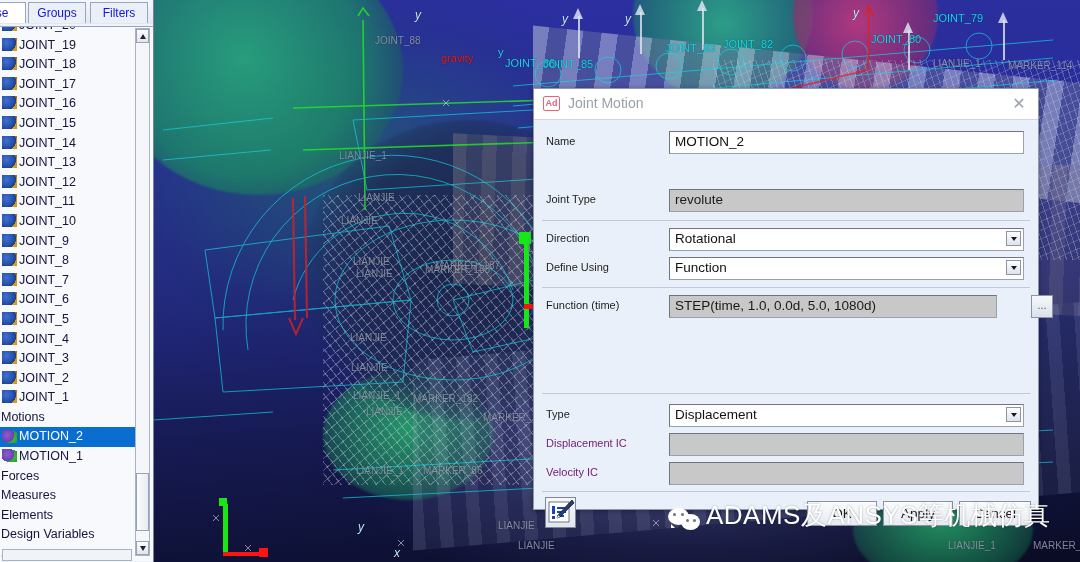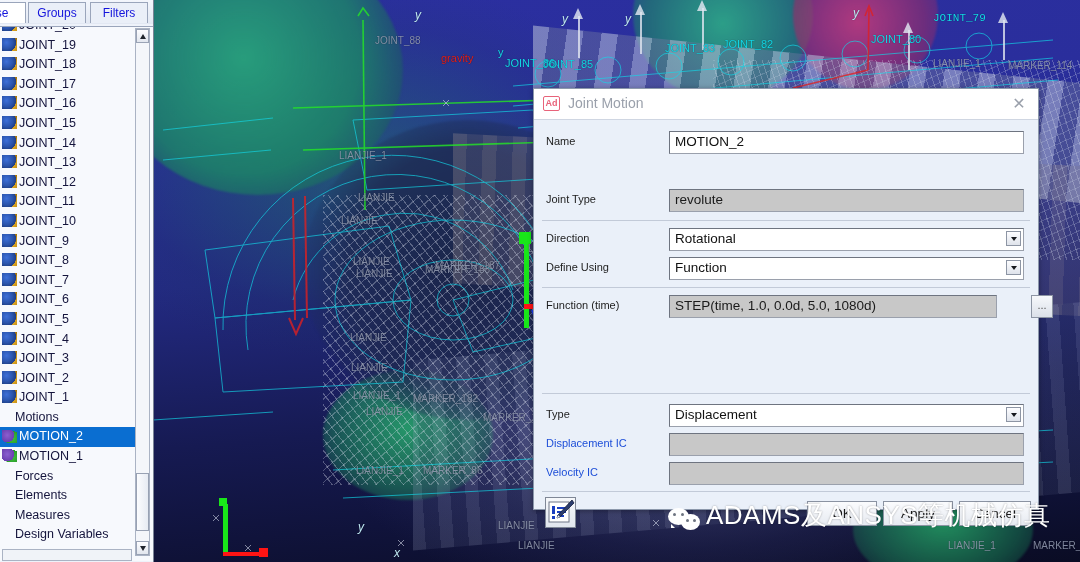--- a/index.html
+++ b/index.html
@@ -146,21 +146,21 @@
   .ico-joint {
     background:
       radial-gradient(circle at 30% 35%, #3d6fd8 0%, #2b55ad 45%, #1f3f86 70%, rgba(0,0,0,0) 71%),
       radial-gradient(circle at 62% 68%, #e8b530 0%, #c99117 55%, #a06f08 78%, rgba(0,0,0,0) 79%);
   }
   .ico-motion {
     background:
       radial-gradient(circle at 35% 40%, #8a5fd0 0%, #6b3fb0 55%, rgba(0,0,0,0) 56%),
       radial-gradient(circle at 68% 62%, #3fc23f 0%, #2a9c2a 55%, rgba(0,0,0,0) 56%);
   }
-  .tree-row.group-row { padding-left: 15px; }
+  .tree-row.group-row { padding-left: 1px; }
 
   
   #tree-scroll {
     position: absolute;
     right: 3px; top: 1px;
     width: 15px; height: 528px;
     background: #f4f6fa;
     border: 1px solid #aab3c4;
     box-sizing: border-box;
   }
@@ -241,21 +241,21 @@
   .form-row {
     position: relative;
     height: 29px;
   }
   .form-label {
     position: absolute;
     left: 12px; top: 6px;
     color: #1d1d1d;
     font-size: 11px;
   }
-  .form-label.disabled { color: #1d4ed8; }
+  .form-label.disabled { color: #701a75; }
   .field {
     position: absolute;
     left: 135px;
     top: 2px;
     width: 355px;
     height: 23px;
     background: #ffffff;
     border: 1px solid #9aa0ac;
     border-top-color: #6e7480;
     border-left-color: #6e7480;
@@ -533,21 +533,21 @@
         <div class="vp-label axis" style="left: 262px; top: 8px;">y</div>
         <div class="vp-label" style="left: 345px; top: 46px;">y</div>
         <div class="vp-label" style="left: 352px; top: 57px; text-align: right;">JOINT_86</div>
         <div class="vp-label axis" style="left: 409px; top: 12px;">y</div>
         <div class="vp-label" style="left: 390px; top: 58px;">JOINT_85</div>
         <div class="vp-label axis" style="left: 472px; top: 12px;">y</div>
         <div class="vp-label" style="left: 512px; top: 42px;">JOINT_83</div>
         <div class="vp-label" style="left: 570px; top: 38px;">JOINT_82</div>
         <div class="vp-label axis" style="left: 700px; top: 6px;">y</div>
         <div class="vp-label" style="left: 718px; top: 33px;">JOINT_80</div>
-        <div class="vp-label" style="left: 780px; top: 12px; font-family: Liberation Mono, monospace;">JOINT_79</div>
+        <div class="vp-label" style="left: 780px; top: 12px;">JOINT_79</div>
         <div class="vp-label dim" style="left: 186px; top: 150px;">LIANJIE_1</div>
         <div class="vp-label dim" style="left: 205px; top: 192px;">LIANJIE</div>
         <div class="vp-label dim" style="left: 188px; top: 215px;">LIANJIE</div>
         <div class="vp-label dim" style="left: 200px; top: 256px;">LIANJIE</div>
         <div class="vp-label dim" style="left: 203px; top: 268px;">LIANJIE</div>
         <div class="vp-label dim" style="left: 272px; top: 264px;">MARKER_183</div>
         <div class="vp-label dim" style="left: 282px; top: 260px; text-align: right;">MARKER_187</div>
         <div class="vp-label dim" style="left: 197px; top: 332px;">LIANJIE</div>
         <div class="vp-label dim" style="left: 198px; top: 362px;">LIANJIE</div>
         <div class="vp-label dim" style="left: 260px; top: 393px;">MARKER_182</div>
@@ -598,22 +598,22 @@
           <div class="tree-row"><span class="ico ico-joint"></span><span class="t-label">JOINT_6</span></div>
           <div class="tree-row"><span class="ico ico-joint"></span><span class="t-label">JOINT_5</span></div>
           <div class="tree-row"><span class="ico ico-joint"></span><span class="t-label">JOINT_4</span></div>
           <div class="tree-row"><span class="ico ico-joint"></span><span class="t-label">JOINT_3</span></div>
           <div class="tree-row"><span class="ico ico-joint"></span><span class="t-label">JOINT_2</span></div>
           <div class="tree-row"><span class="ico ico-joint"></span><span class="t-label">JOINT_1</span></div>
           <div class="tree-row group-row"><span class="t-label">Motions</span></div>
           <div class="tree-row selected"><span class="ico ico-motion"></span><span class="t-label">MOTION_2</span></div>
           <div class="tree-row"><span class="ico ico-motion"></span><span class="t-label">MOTION_1</span></div>
           <div class="tree-row group-row"><span class="t-label">Forces</span></div>
+          <div class="tree-row group-row"><span class="t-label">Measures</span></div>
           <div class="tree-row group-row"><span class="t-label">Elements</span></div>
-          <div class="tree-row group-row"><span class="t-label">Measures</span></div>
           <div class="tree-row group-row"><span class="t-label">Design Variables</span></div>
           <div class="tree-row group-row"><span class="t-label">Simulations</span></div>
         </div>
 
       <div id="tree-scroll">
         <div class="sb-btn up">
           <div class="sb-arrow up"></div>
         </div>
         <div id="sb-thumb"></div>
         <div class="sb-btn down">

